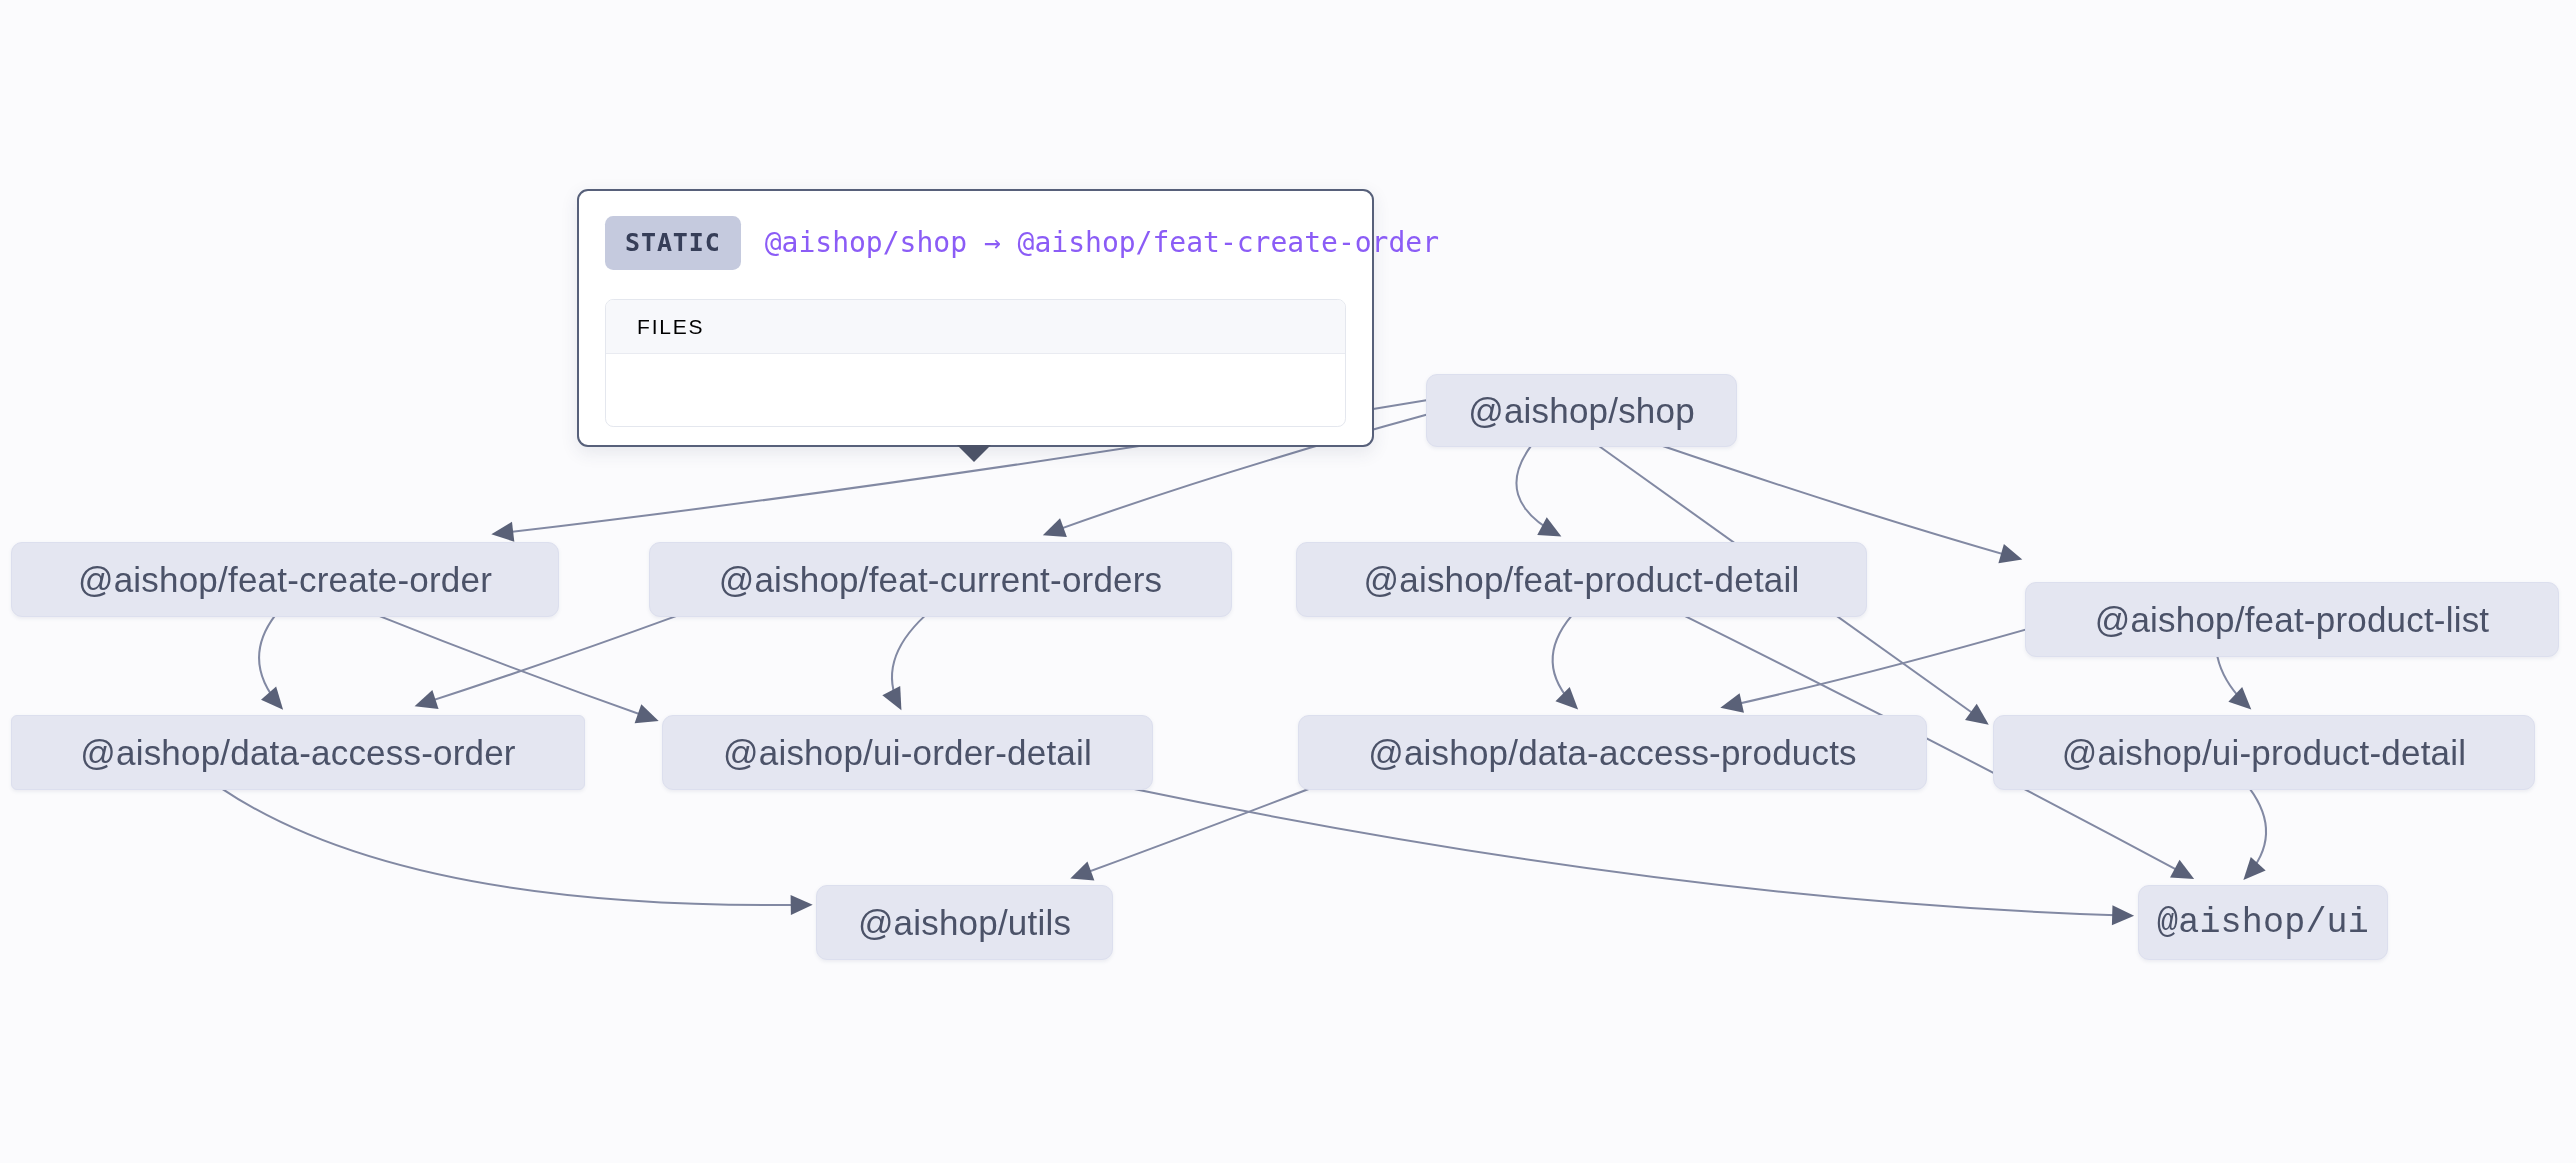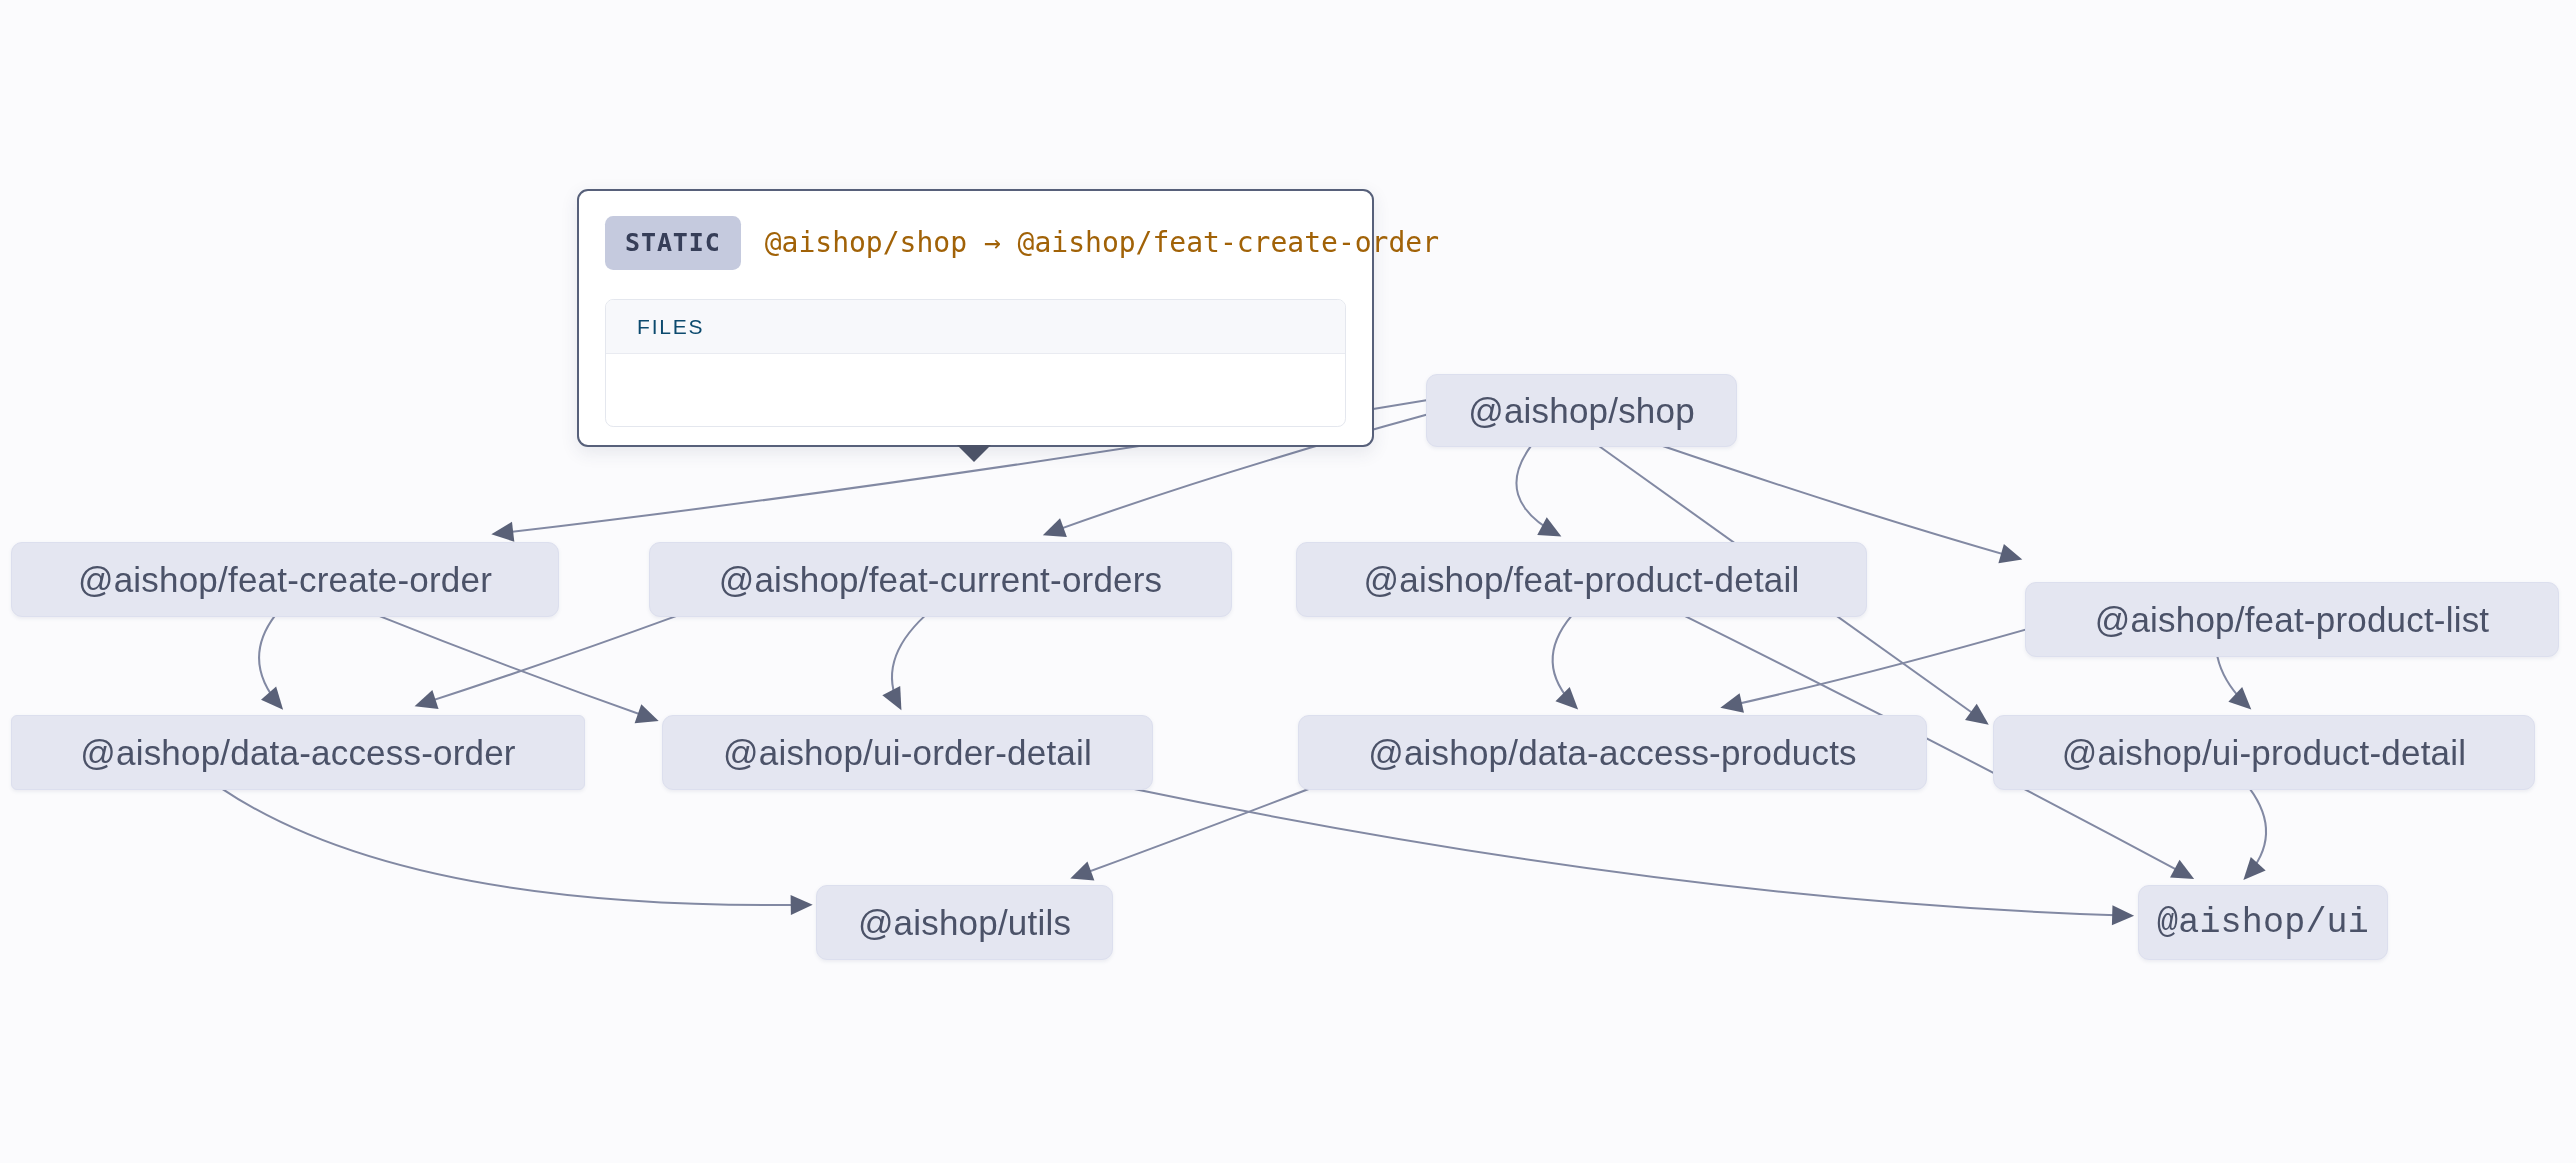--- a/index.html
+++ b/index.html
@@ -40,36 +40,36 @@
   .badge{
     display:inline-flex;align-items:center;justify-content:center;
     background:#c5cade;color:#363e58;
     font-family:"DejaVu Sans Mono", monospace;
     font-weight:bold;font-size:25px;letter-spacing:0.9px;
     border-radius:8.2px;
     padding:0 20px;height:54px;text-align:right;
   }
   .edge-label{
     font-family:"DejaVu Sans Mono", monospace;
-    font-size:28px;color:#a16207;
+    font-size:28px;color:#8b5cf6;
     white-space:nowrap;
   }
   .files-box{
     position:absolute;
     left:26px;right:26px;top:108px;height:126px;
     border:1.4px solid #e4e7ee;
     border-radius:8.2px;
     overflow:hidden;
     background:#ffffff;
   }
   .files-header{
     height:53px;line-height:53px;
     background:#f7f8fb;
     border-bottom:1.4px solid #e9ebf1;
-    color:#0c4a6e;
+    color:#000000;
     font-size:21px;letter-spacing:1.8px;
     padding-left:31px;
   }
   .file-row{
     height:71px;display:flex;align-items:center;
     padding-left:31px;
     color:#2f3545;font-size:26px;
   }
   .tt-pointer{
     position:absolute;

